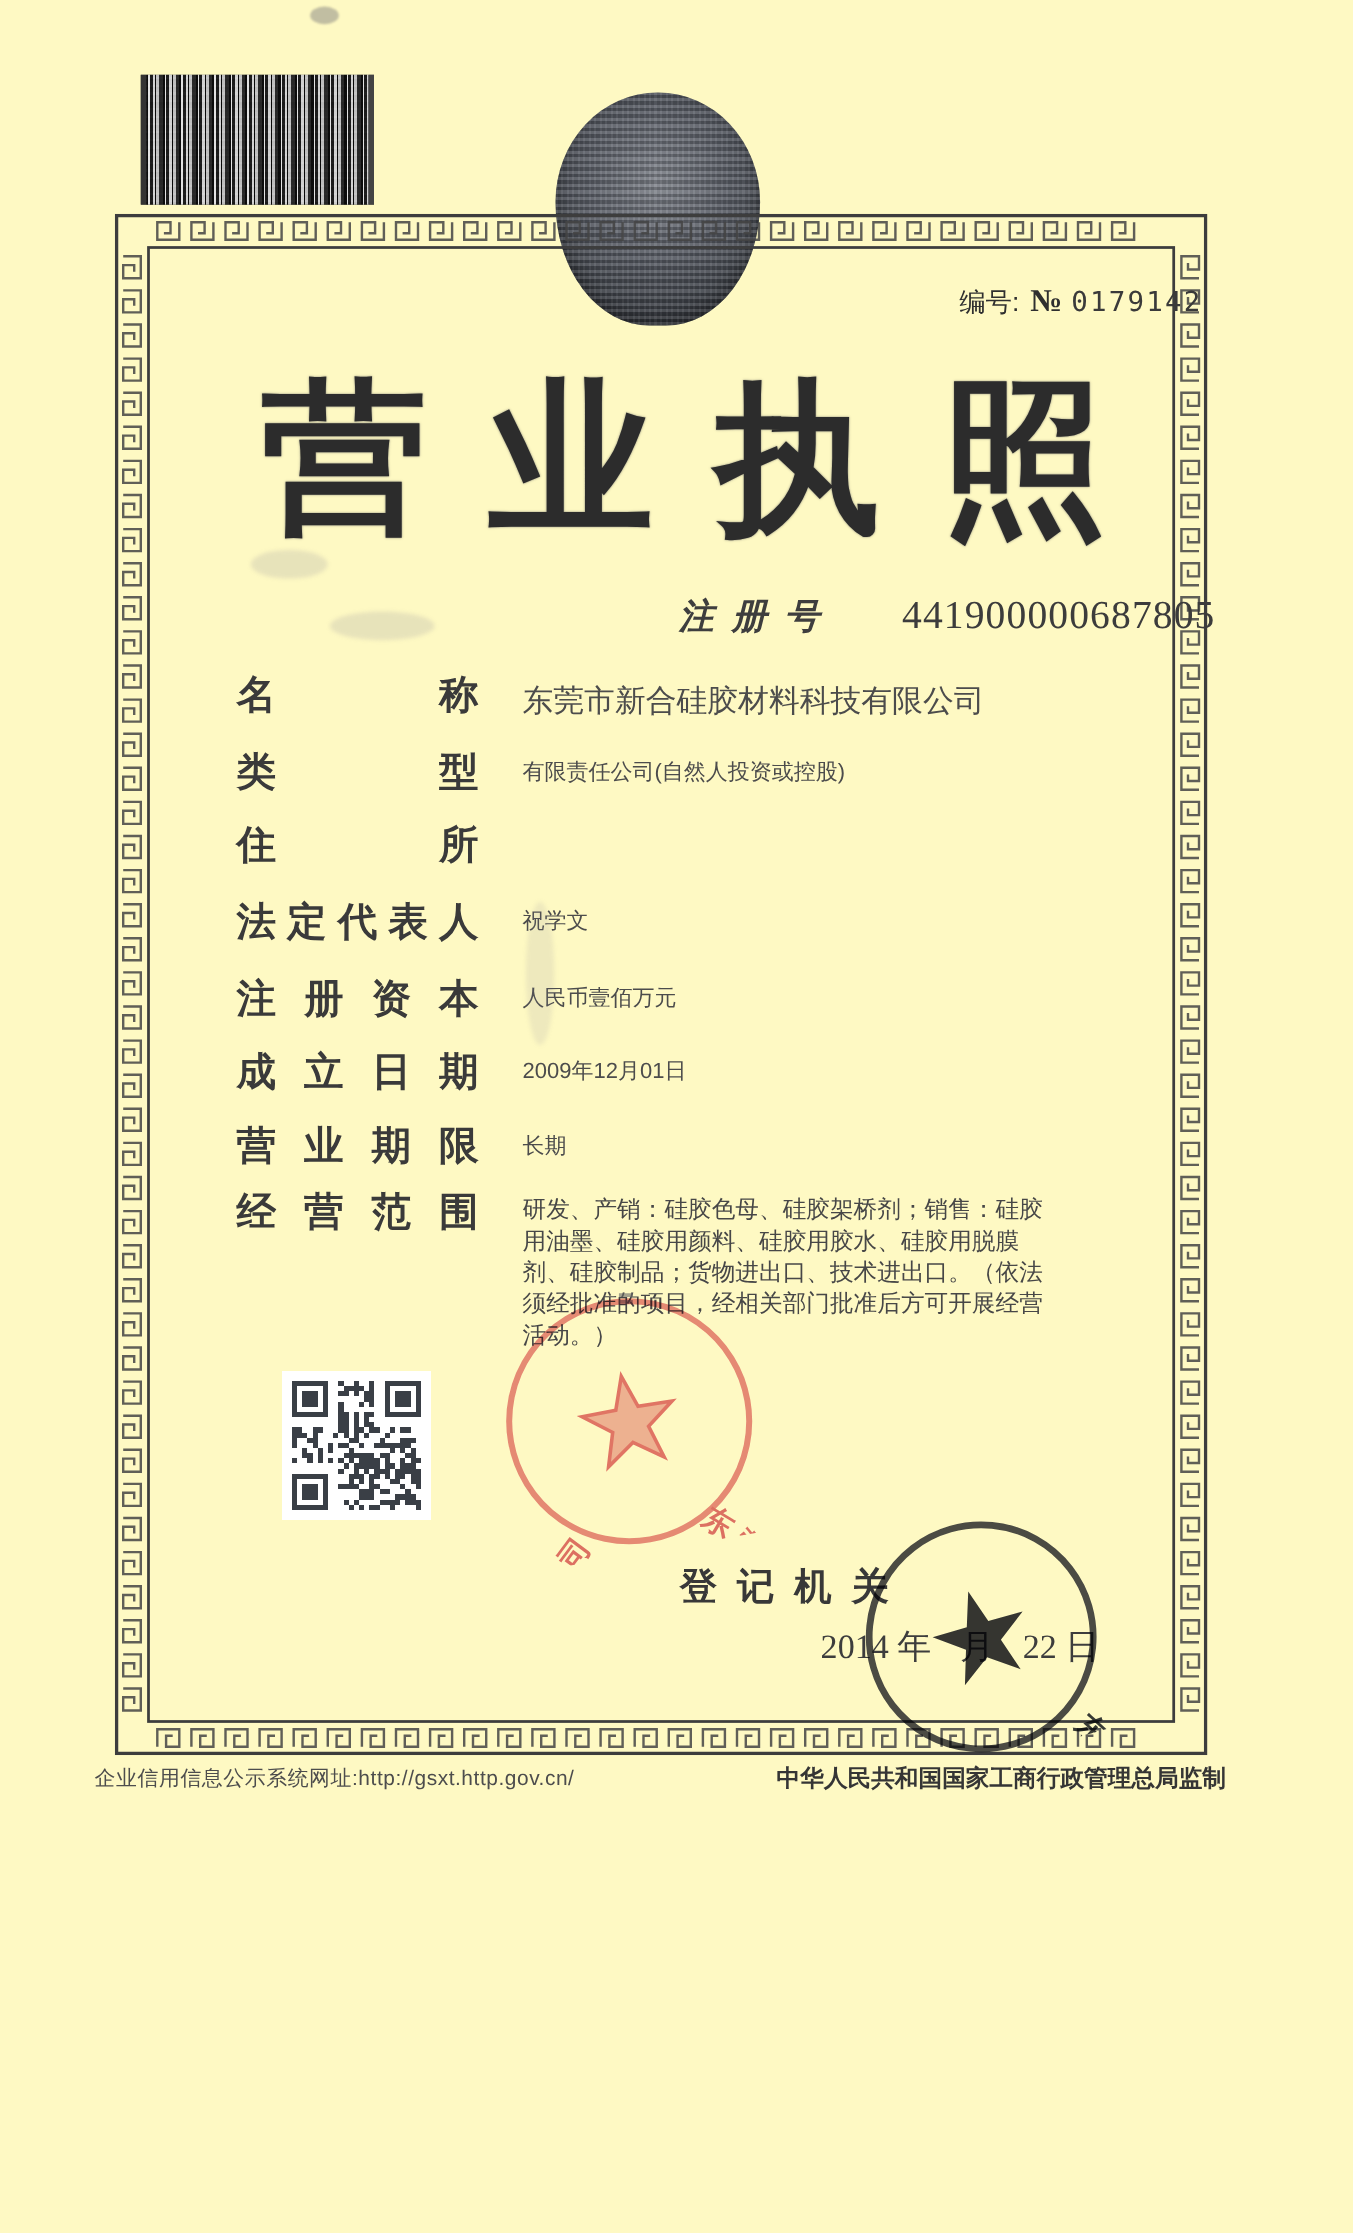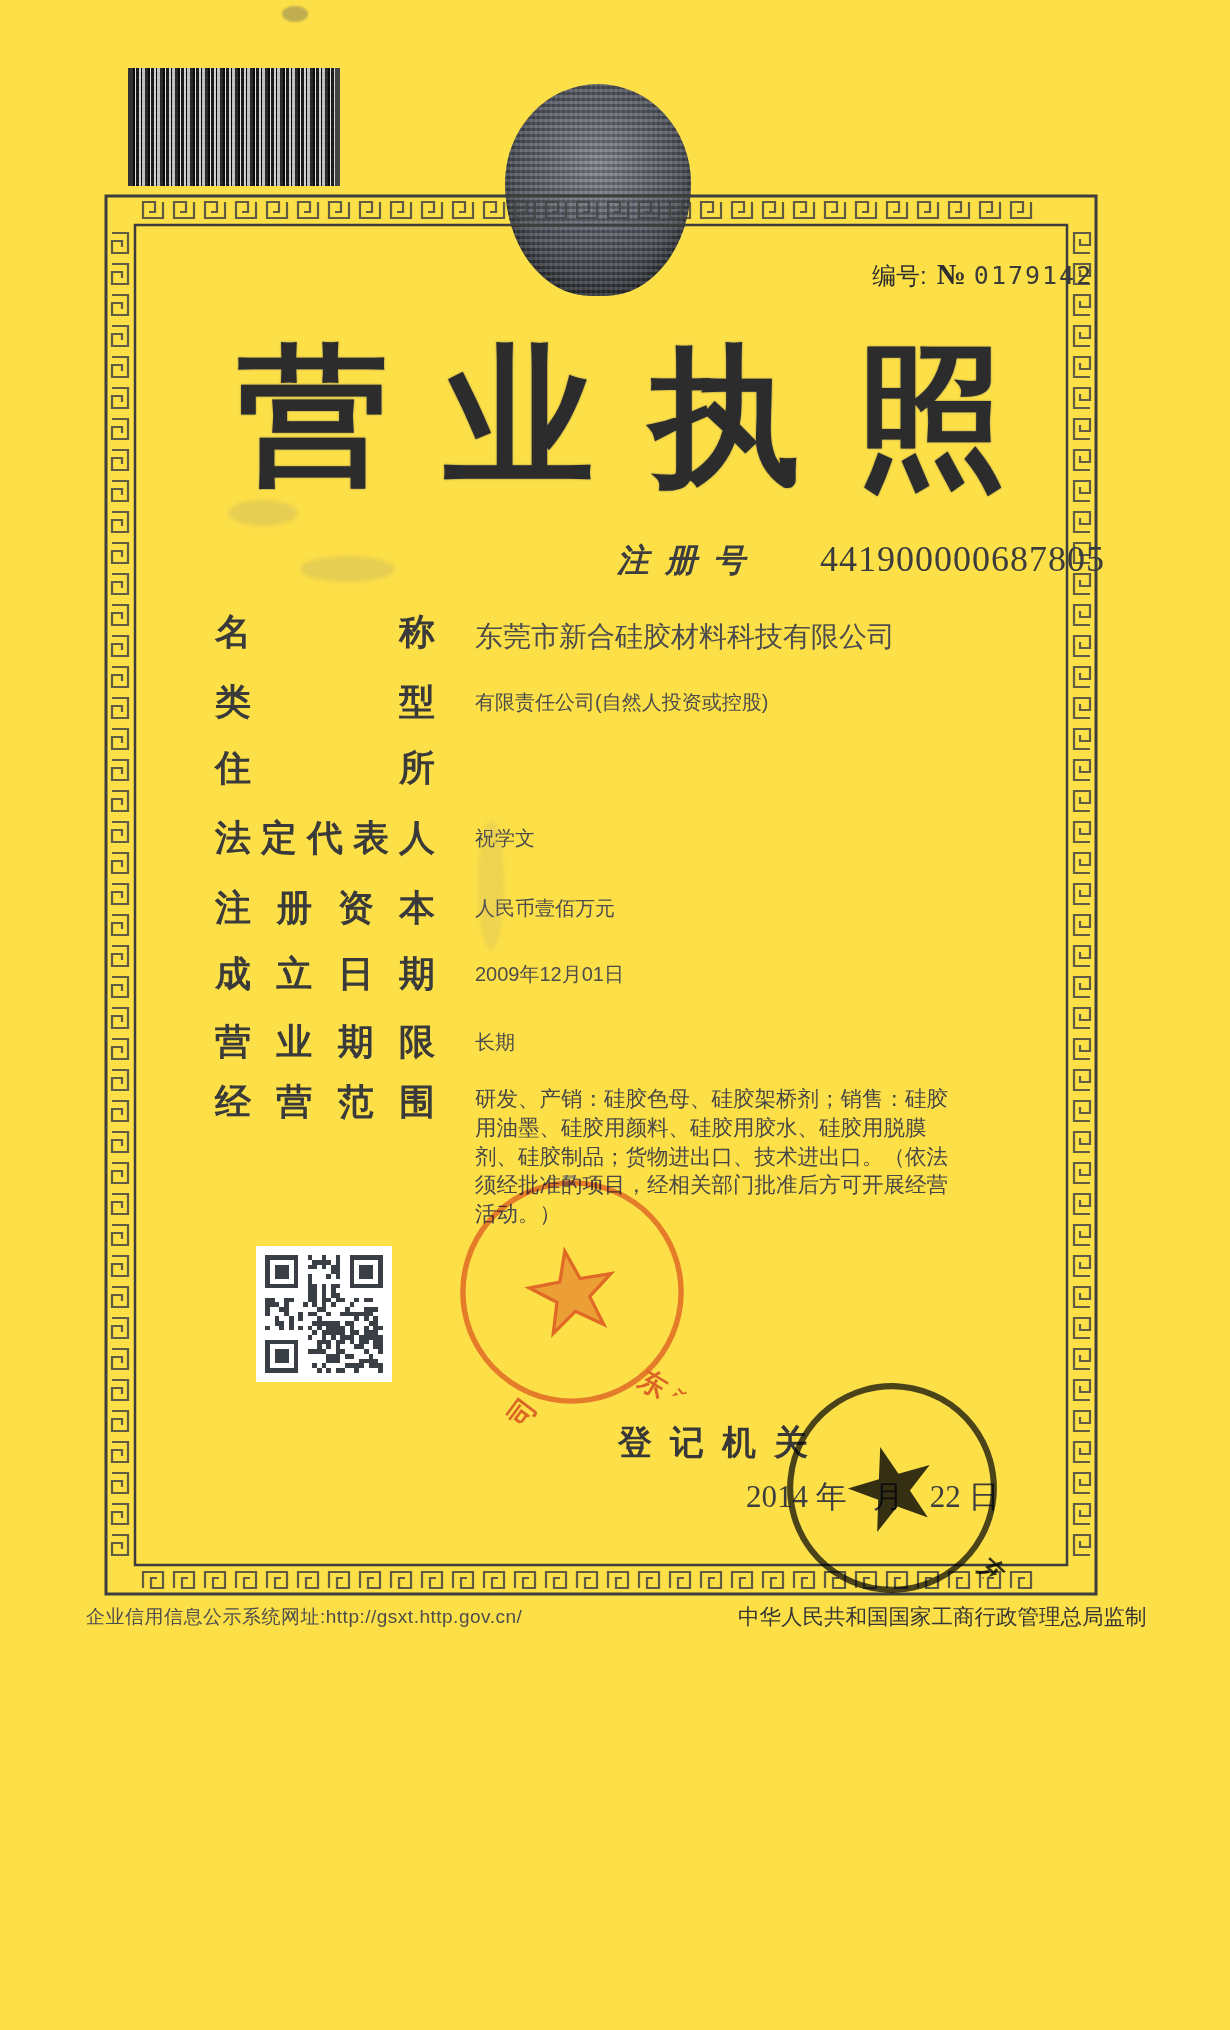--- a/index.html
+++ b/index.html
@@ -1,16 +1,16 @@
 <!DOCTYPE html>
 <html><head>
 <meta charset="utf-8">
 <style>
   html,body{margin:0;padding:0;background:#ffffff;}
-  #page{position:relative;width:1230px;height:2030px;background:#fde047;overflow:hidden;
+  #page{position:relative;width:1230px;height:2030px;background:#fef9c3;overflow:hidden;
         font-family:"Liberation Sans", sans-serif;color:#333;}
   
   #barcode{position:absolute;left:128px;top:68px;width:202px;height:118px;background:#2a2a2a;
     background-image:
       repeating-linear-gradient(90deg, rgba(10,10,10,.95) 0 2px, rgba(245,245,245,.9) 2px 3px,
         rgba(25,25,25,.85) 3px 6px, rgba(250,250,250,.8) 6px 8px, rgba(5,5,5,.9) 8px 9px,
         rgba(240,240,240,.75) 9px 12px, rgba(40,40,40,.9) 12px 15px),
       repeating-linear-gradient(0deg, rgba(0,0,0,.30) 0 2px, rgba(255,255,255,.12) 2px 4px, transparent 4px 7px);
     border-left:5px solid #333;border-right:5px solid #444;}
   #emblem{position:absolute;left:505px;top:84px;width:186px;height:212px;
@@ -43,21 +43,21 @@
   #qr{position:absolute;left:256px;top:1246px;}
   #company-seal{position:absolute;left:452px;top:1172px;transform:rotate(-10deg);mix-blend-mode:multiply;opacity:.88;}
   #authority-seal{position:absolute;left:780px;top:1376px;transform:rotate(-16deg);mix-blend-mode:multiply;opacity:.92;}
   #authrow{position:absolute;left:618px;top:1420px;width:190px;display:flex;justify-content:space-between;
     font-size:34px;font-weight:700;color:#383838;}
   #daterow{position:absolute;left:746px;top:1476px;font-family:"Liberation Serif",serif;
     font-size:31px;color:#3d3d3d;white-space:nowrap;}
   #daterow span{margin-right:26px;}
   
   #footer-left{position:absolute;left:86px;top:1604px;font-size:19px;color:#4d4d4d;letter-spacing:.5px;}
-  #footer-right{position:absolute;left:706px;top:1602px;font-size:21.5px;font-weight:400;color:#353535;margin-left:32px;}
+  #footer-right{position:absolute;left:706px;top:1602px;font-size:21.5px;font-weight:700;color:#353535;}
   
   .smudge{position:absolute;border-radius:50%;filter:blur(2px);background:rgba(110,110,140,.16);}
   .s1{left:228px;top:500px;width:70px;height:26px;}
   .s2{left:300px;top:556px;width:95px;height:26px;}
   .s3{left:478px;top:820px;width:26px;height:130px;background:rgba(120,120,150,.12);}
   .s4{left:282px;top:6px;width:26px;height:16px;background:rgba(80,80,100,.35);filter:blur(1px);}
 </style>
 </head>
 <body>
 

